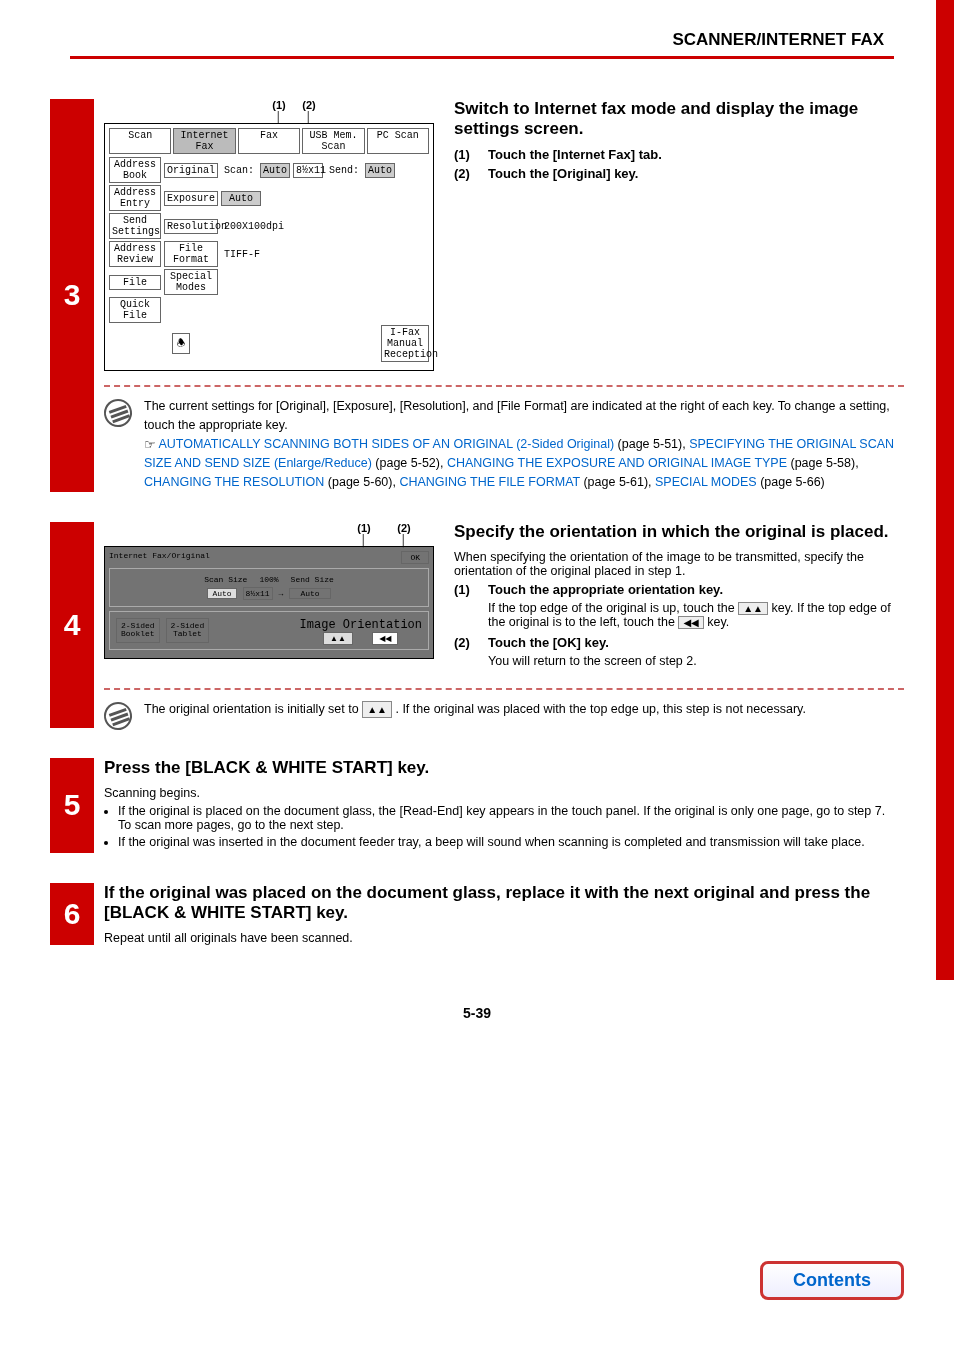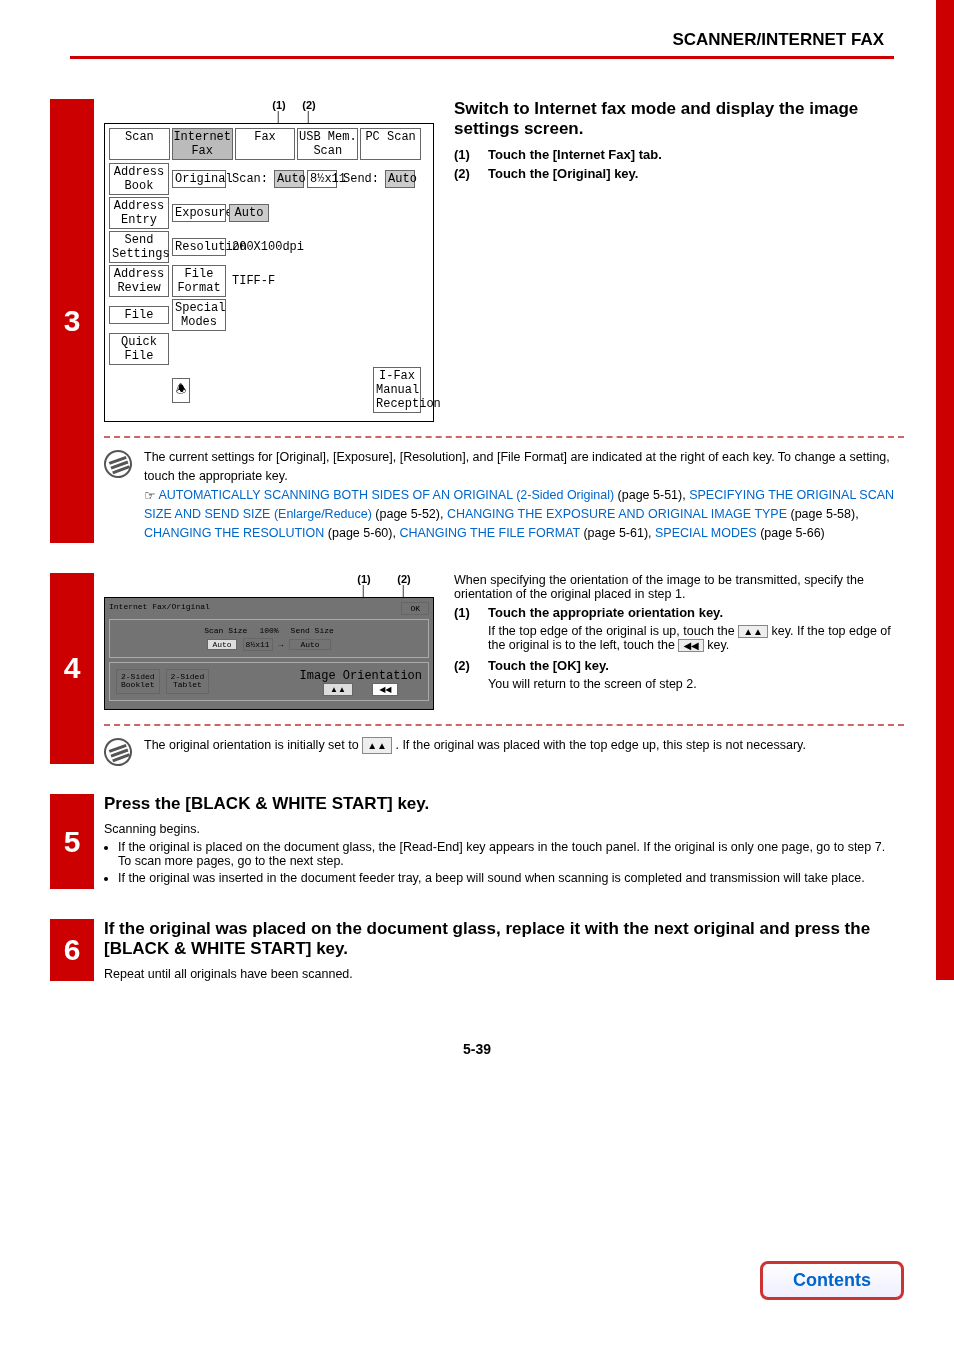--- a/index.html
+++ b/index.html
@@ -18,27 +18,27 @@
   .screen-col { width: 330px; }
   .text-col { flex: 1; }
 
   .h2 { font-size: 17px; font-weight: bold; margin: 0 0 8px 0; }
   .sub-list { padding-left: 0; margin: 4px 0; }
   .sub-item { display: flex; gap: 10px; font-weight: bold; font-size: 13px; margin: 4px 0; }
   .sub-item .lbl { width: 24px; }
   .sub-item-desc { font-weight: normal; margin: 2px 0 6px 34px; font-size: 12.5px; }
 
   
-  .mfp-screen { border: 1px solid #000; font-family: "Courier New", monospace; font-size: 12px; padding: 4px 12px 6px 4px; position: relative; background: #fff; }
+  .mfp-screen { border: 1px solid #000; font-family: "Courier New", monospace; font-size: 10px; padding: 4px 4px 6px 4px; position: relative; background: #fff; }
   .tabs { display: flex; gap: 2px; margin-bottom: 3px; }
   .tab { flex: 1; border: 1px solid #666; text-align: center; padding: 1px 0; }
   .tab.sel { background: #bbb; }
   .row { display: flex; gap: 3px; margin: 2px 0; align-items: center; }
   .sbtn { border: 1px solid #666; padding: 1px 2px; text-align: center; }
-  .w60 { width: 60px; } .w54 { width: 54px; } .w40 { width: 40px; } .w30 { width: 30px; }
+  .w60 { width: 52px; } .w54 { width: 54px; } .w40 { width: 40px; } .w30 { width: 30px; }
   .val { padding: 1px 3px; }
   .pointer-row { display:flex; font-family: Arial; font-size:11px; font-weight:bold; }
   .pointer-row span { display:inline-block; text-align:center; }
 
   
   .dashed { border: none; border-top: 2px dashed #c66; margin: 14px 0 10px 0; }
 
   .note-row { display: flex; gap: 12px; margin-top: 6px; font-size: 12.5px; }
   .note-icon { width: 28px; height: 28px; flex-shrink: 0; border: 2px solid #555; border-radius: 50%; position: relative; top: 2px; transform: rotate(-20deg); }
   .note-icon::after { content: ""; position: absolute; left: 4px; top: 12px; width: 18px; height: 3px; background: #555; box-shadow: 0 -5px 0 #555, 0 5px 0 #555; }
@@ -221,20 +221,21 @@
               <div style="font-size:12px; margin-bottom:2px">Image Orientation</div>
               <span class="mini-icon">▲▲</span>
               &nbsp;&nbsp;
               <span class="mini-icon" style="background:#fff">◀◀</span>
             </div>
           </div>
         </div>
       </div>
 
       <div class="text-col">
+        <div class="h2">Specify the orientation in which the original is placed.</div>
         <div style="font-size:12.5px">When specifying the orientation of the image to be transmitted, specify the orientation of the original placed in step 1.</div>
 
         <div class="sub-item">
           <span class="lbl">(1)</span>
           <span>Touch the appropriate orientation key.</span>
         </div>
         <div class="sub-item-desc">
           <span>If the top edge of the original is up, touch the </span>
           <span class="tiny-icon-key">▲▲</span>
           <span> key. If the top edge of the original is to the left, touch the </span>

